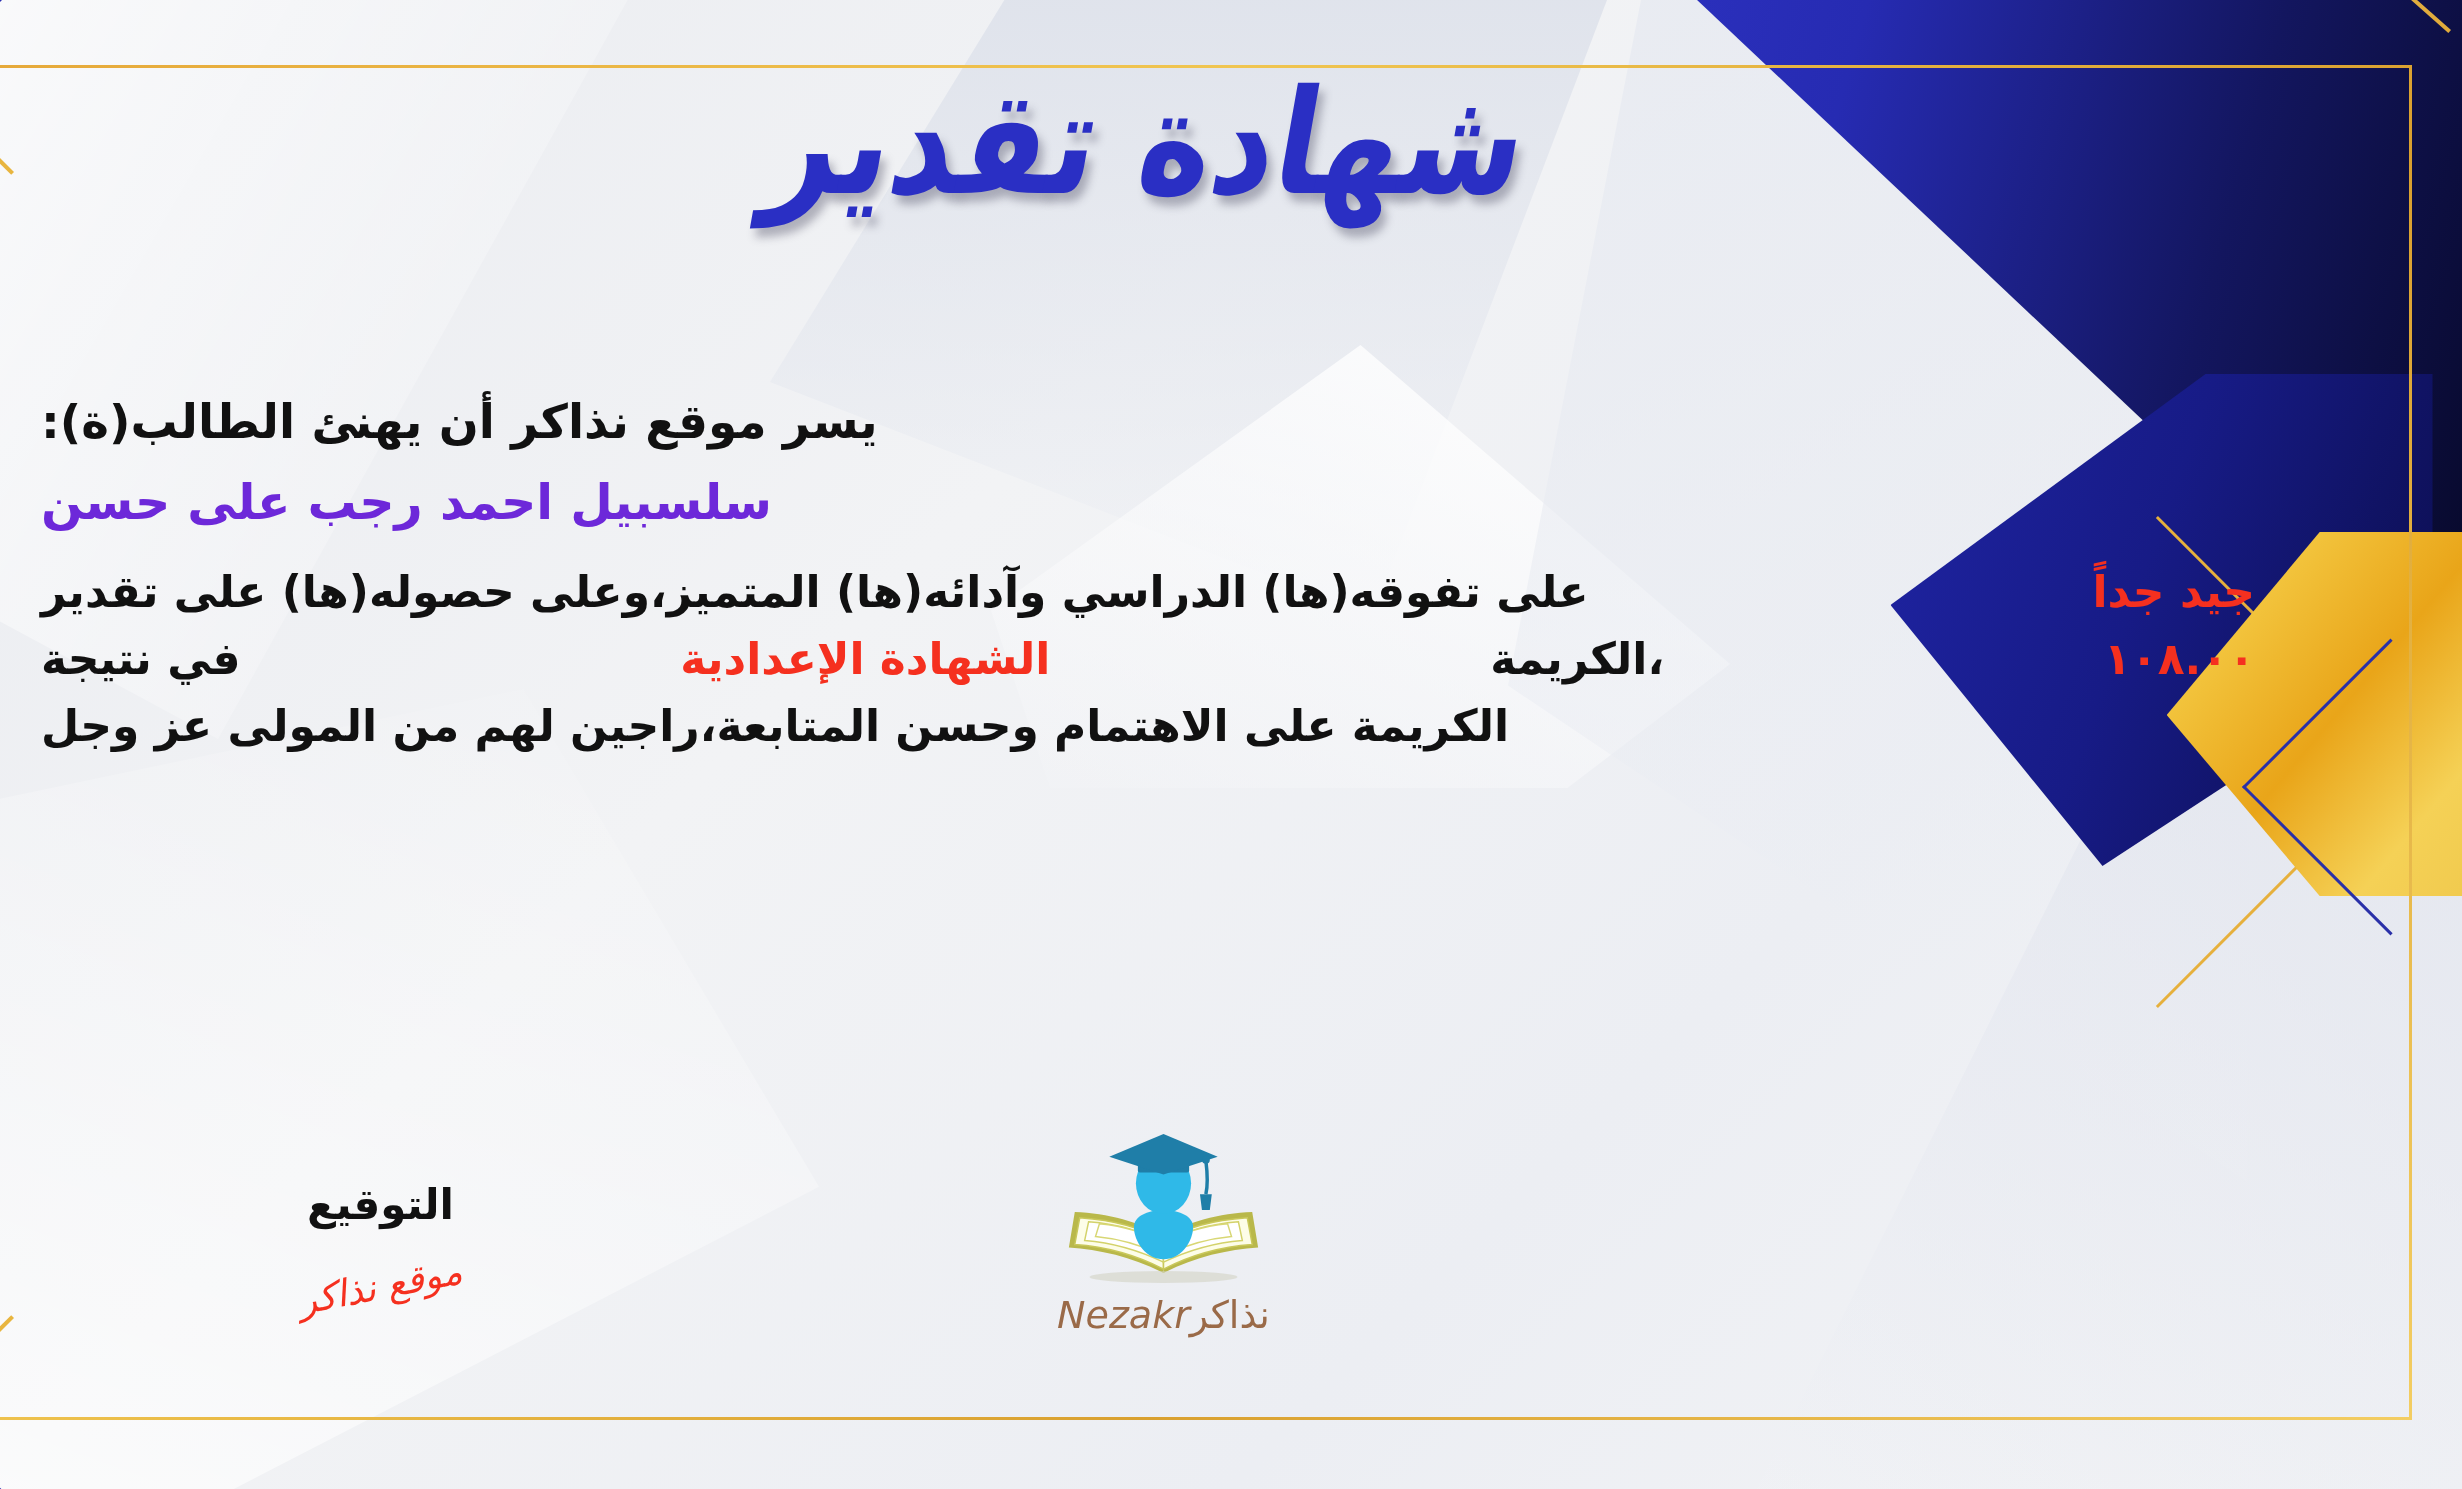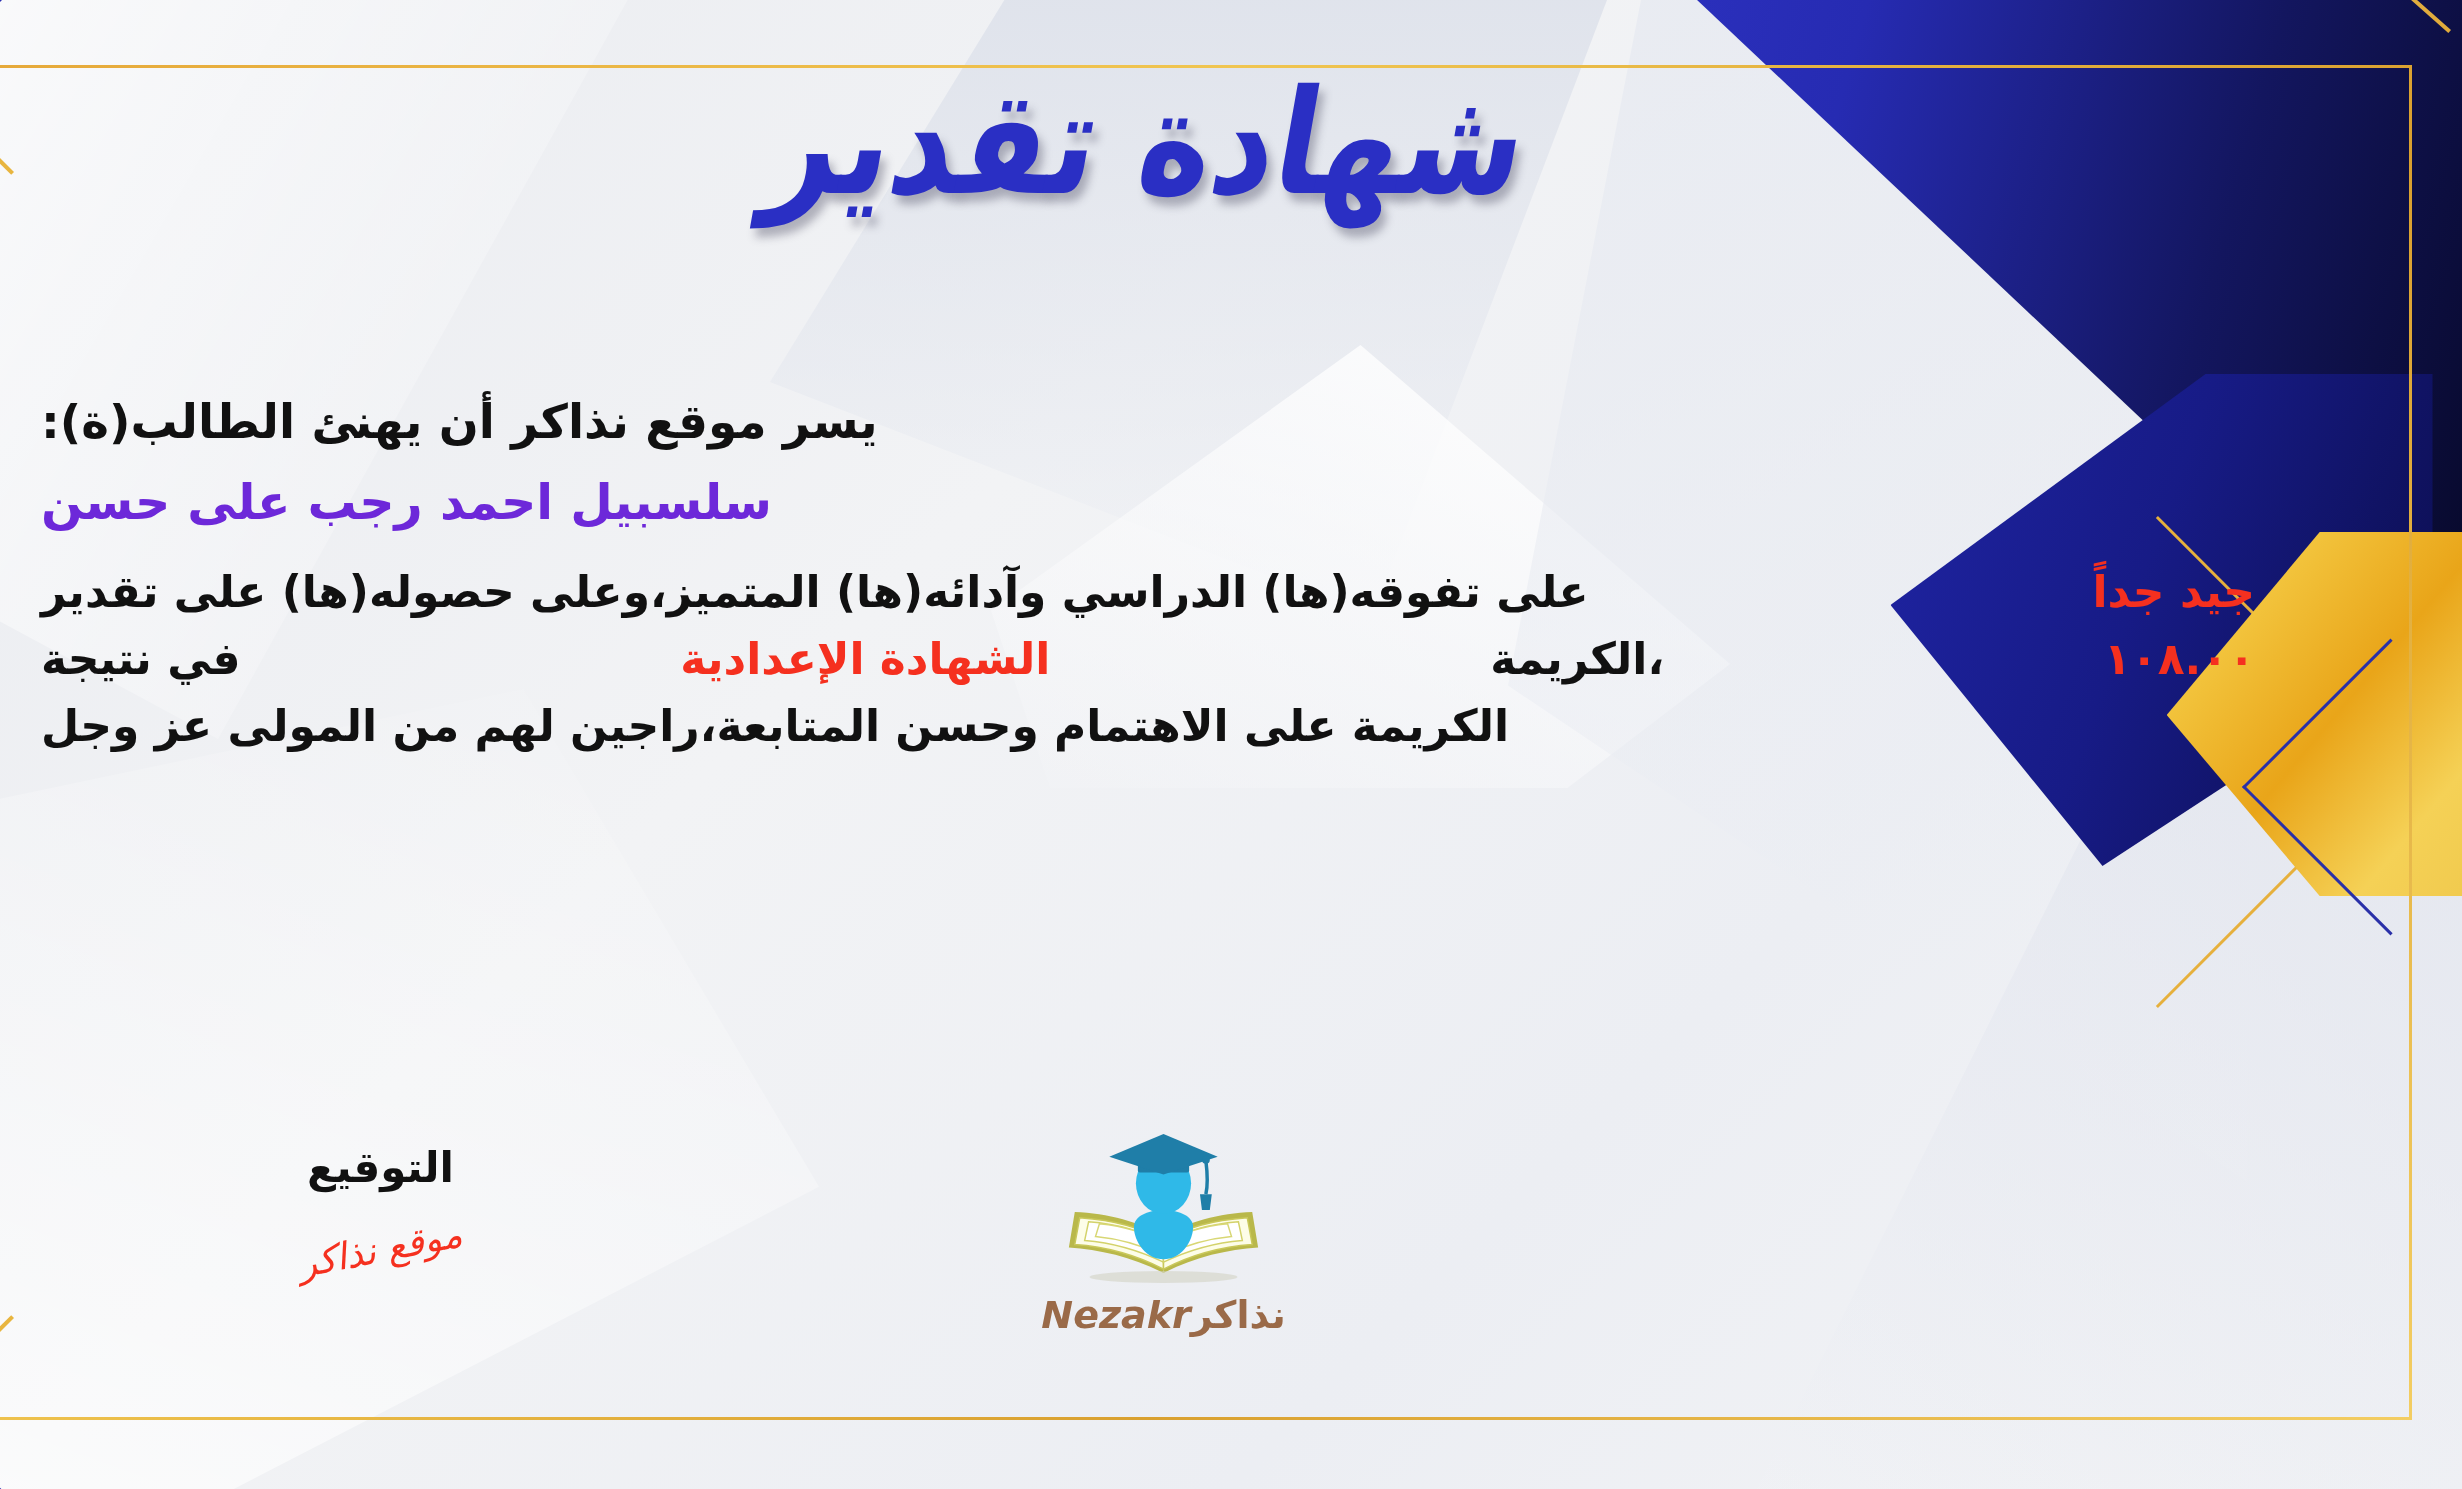--- a/index.html
+++ b/index.html
@@ -241,20 +241,21 @@
     left: 374px;
     top: 1143px;
     width: 345px;
     text-align: center;
     z-index: 6;
   }
   .sig-label {
     font-size: 42px;
     font-weight: 700;
     color: #111111;
+    margin-top: 37px;
   }
   .sig-mark {
     margin-top: 36px;
     font-size: 37px;
     color: #f5301f;
     font-family: "DejaVu Serif", "Liberation Serif", serif;
     font-style: italic;
     transform: rotate(-11deg);
     display: inline-block;
     letter-spacing: 1px;
@@ -265,21 +266,21 @@
     left: 1162px;
     top: 1125px;
     width: 335px;
     text-align: center;
     z-index: 6;
   }
   .logo-art { position: relative; width: 207px; height: 163px; margin: 0 auto; }
   .logo-wordmark {
     margin-top: 4.9px;
     font-size: 38px;
-    font-weight: 700;
+    font-weight: 400;
     color: #9a6a48;
     font-family: "DejaVu Sans", "Liberation Sans", sans-serif;
     white-space: nowrap;
     direction: rtl;
   }
   .logo-wordmark .latin { direction: ltr; display: inline-block; font-style: italic; }
 </style>
 </head>
 <body>
 

